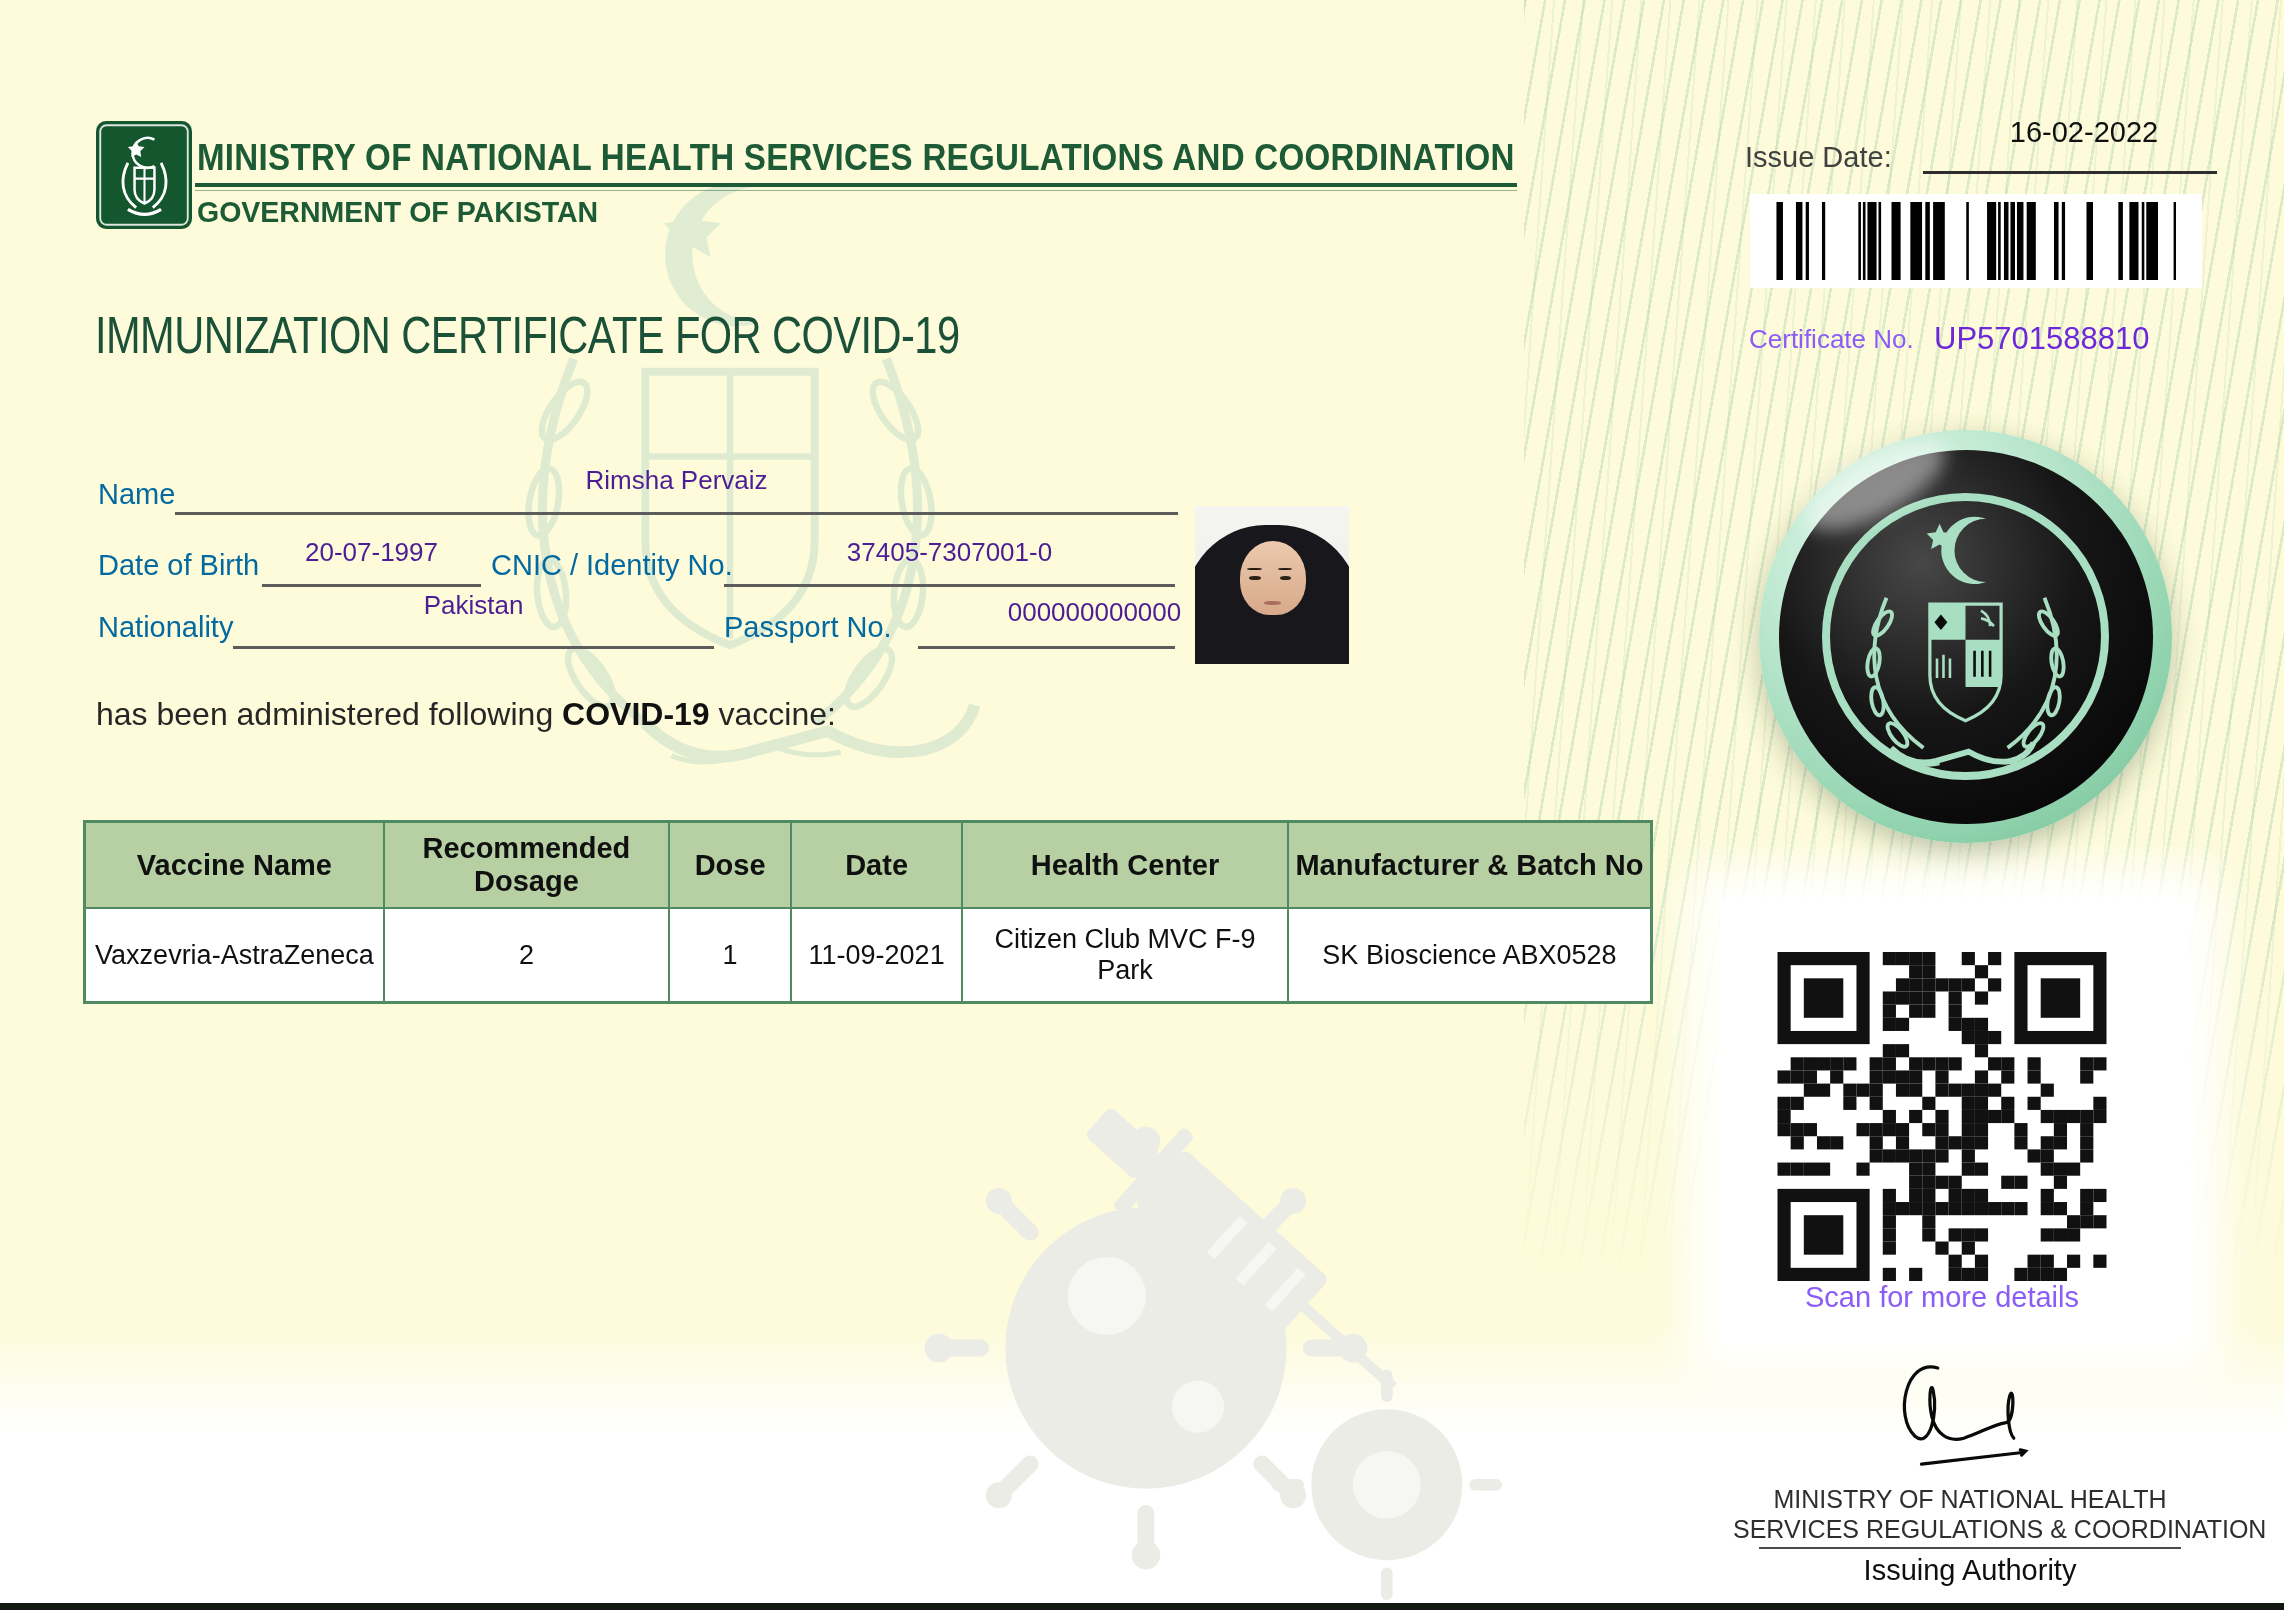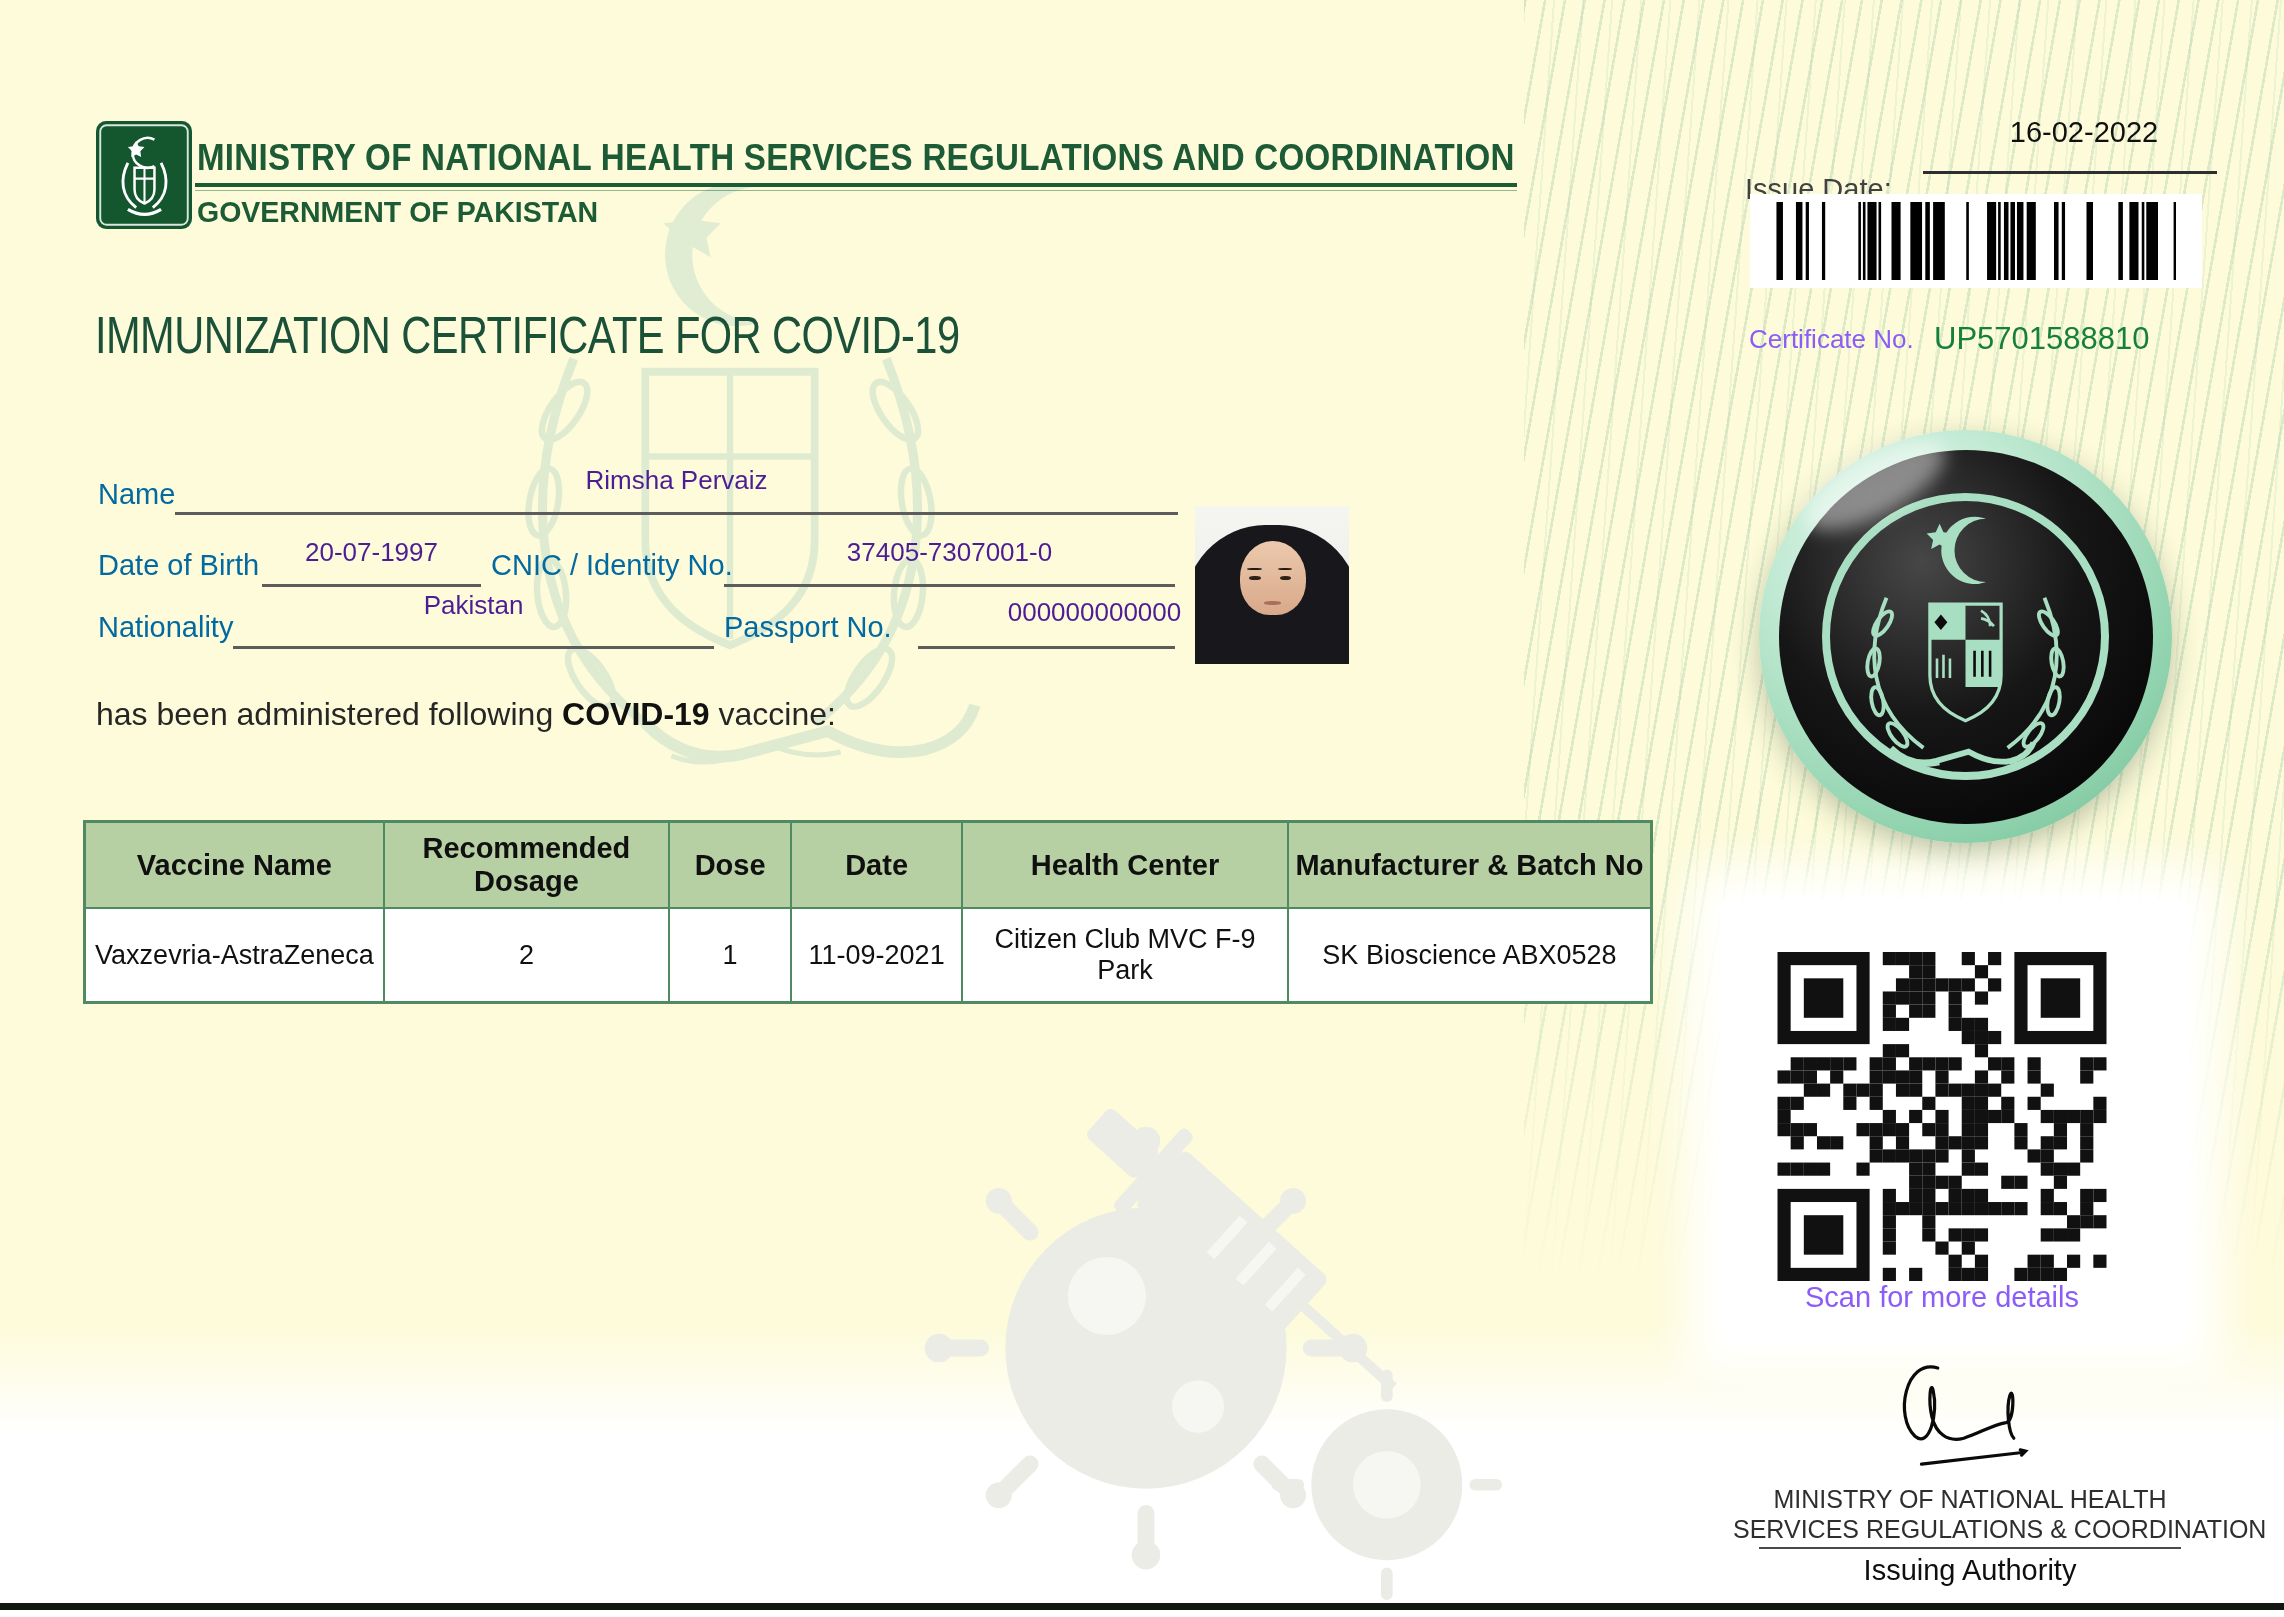--- a/index.html
+++ b/index.html
@@ -46,27 +46,27 @@
   .ministry-l2{
     left:197px;top:195px;font-size:30px;font-weight:700;color:#1C5B35;
     transform:scaleX(.95);transform-origin:left top;white-space:nowrap;
   }
   .main-title{
     left:95px;top:305px;font-size:52px;font-weight:400;color:#1B5138;
     letter-spacing:-0.7px;transform:scaleX(.80);transform-origin:left top;white-space:nowrap;
   }
 
   
-  .issue-label{left:1745px;top:141px;font-size:29px;color:#414141;margin-top:32px;}
+  .issue-label{left:1745px;top:141px;font-size:29px;color:#414141;}
   .issue-date{left:1922px;top:116px;width:300px;text-align:center;font-size:29px;color:#101010;margin-left:12px;}
   .issue-line{left:1923px;top:171px;width:294px;height:3.3px;background:#2e2e2e;}
   .barcode-box{left:1750px;top:194px;width:452px;height:94px;background:#fff;}
   .barcode-box svg{position:absolute;left:26px;top:7.8px;}
   .cert-label{left:1749px;top:324px;font-size:26px;color:#8b5cf6;}
-  .cert-no{left:1934px;top:321px;font-size:31px;color:#15803d;}
+  .cert-no{left:1934px;top:321px;font-size:31px;color:#6d28d9;}
 
   
   .field-label{font-size:29px;color:#0369a1;white-space:nowrap;}
   .field-line{height:2.6px;background:#5c5c5c;}
   .field-value{font-size:26px;color:#4c1d95;text-align:center;white-space:nowrap;}
 
   .photo{left:1195px;top:506px;width:154px;height:158px;background:linear-gradient(#f5f5f2,#e9e9e5);overflow:hidden;}
   .photo .hijab{position:absolute;left:-8%;top:12%;width:116%;height:120%;background:#17171c;border-radius:46% 46% 0 0;}
   .photo .face{position:absolute;left:29%;top:22%;width:43%;height:47%;background:linear-gradient(#ecc9ad,#d8a98a);border-radius:50% 50% 45% 45%;}
   .photo .eye{position:absolute;width:11.7px;height:4.6px;background:#2d2017;border-radius:50%;top:44%;}

